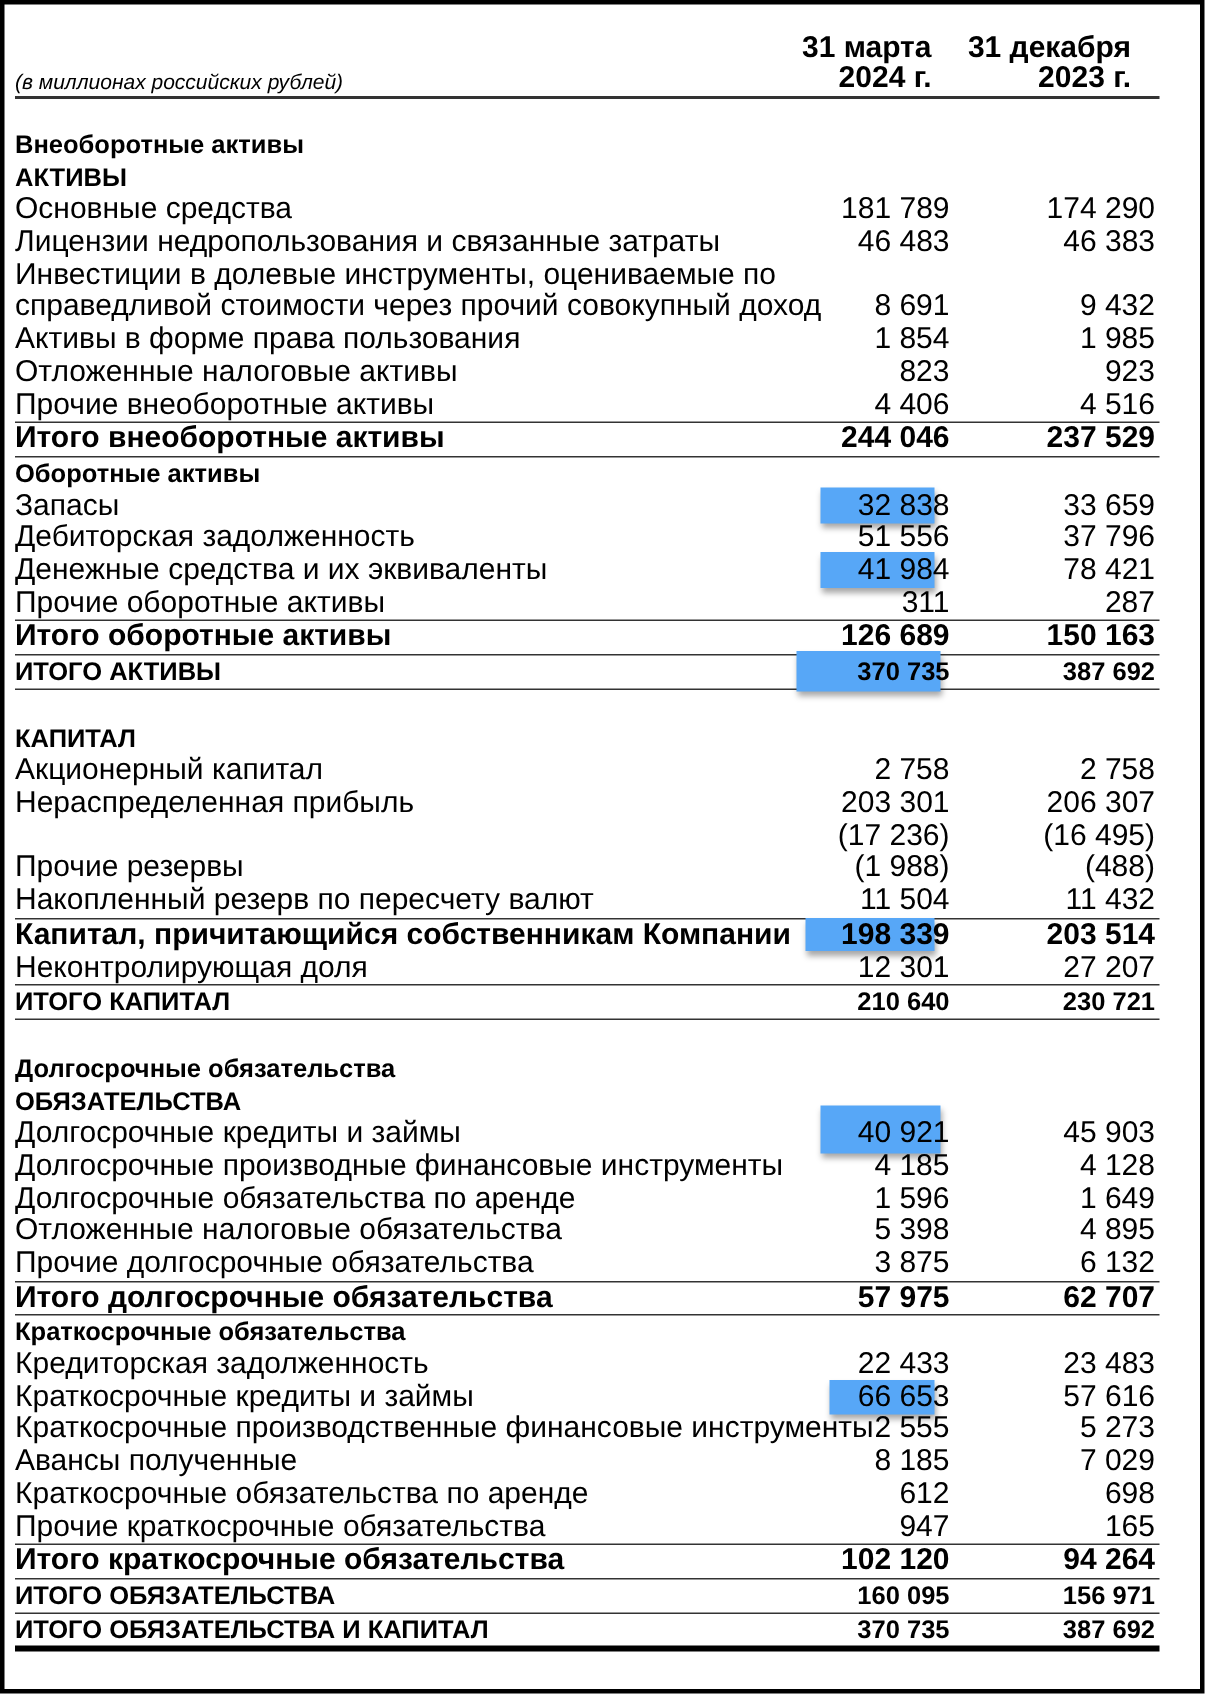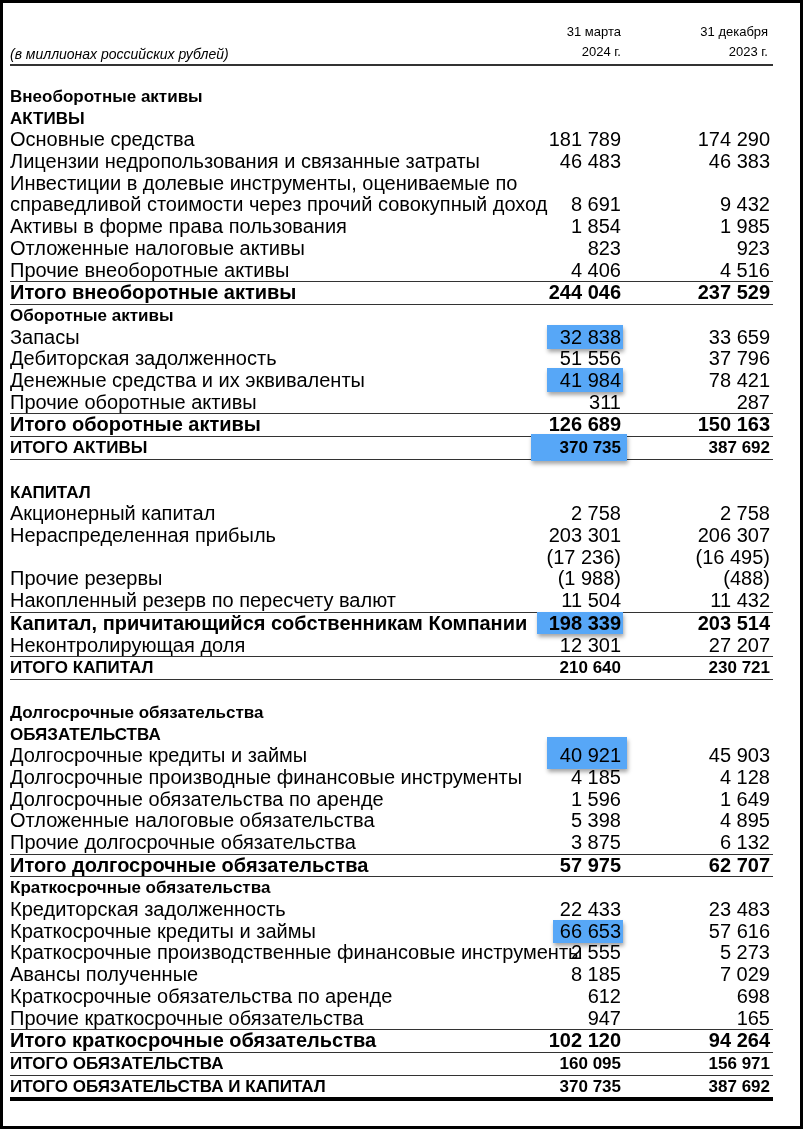--- a/index.html
+++ b/index.html
@@ -1,26 +1,26 @@
 <!DOCTYPE html>
 <html><head>
 <meta charset="utf-8">
 <style>
   html, body { margin:0; padding:0; background:#fff; }
   body { width:803px; height:1129px; position:relative; overflow:hidden; font-family:"Liberation Sans", sans-serif; color:#000; }
   .frame { position:absolute; left:0; top:0; width:797px; height:1123px; border:3px solid #000; background:#fff; }
   .hdr { position:absolute; left:10px; width:763px; top:14px; height:50px; border-bottom:2px solid #333; }
   .hdr .units { position:absolute; left:0; bottom:2px; font-size:14px; font-style:italic; }
-  .hdr .col { position:absolute; bottom:2px; font-size:13px; font-weight:normal; text-align:right; line-height:20px; }
+  .hdr .col { position:absolute; bottom:2px; font-size:20px; font-weight:bold; text-align:right; line-height:20px; }
   .hdr .c1 { right:152px; width:120px; }
-  .hdr .c2 { right:5px; width:140px; }
+  .hdr .c2 { right:19px; width:140px; }
   .rows { position:absolute; left:10px; top:86px; width:763px; }
   .row { position:relative; height:21.7px; line-height:21.7px; font-size:20px; white-space:nowrap; }
   .row .lbl { position:absolute; left:0; }
-  .row .v1 { position:absolute; right:152px; text-align:center;margin-left:42px; }
+  .row .v1 { position:absolute; right:140px; text-align:center;margin-left:42px; }
   .row .v2 { position:absolute; right:3px; text-align:center;margin-left:46px; }
   .row.bold { font-weight:bold; }
   .row.sec { font-weight:bold; font-size:17px; }
   .row.topline { border-top:1.5px solid #333; }
   .row.bottomthick { border-bottom:4px solid #000; }
   .row.spacer { height:22px; }
   .hl { position:absolute; background:#57a7f7; box-shadow:1px 3px 4px rgba(0,0,0,0.35); z-index:0; }
   .v1 span, .v1 { z-index:1; }
   .numwrap { position:relative; z-index:1; }
   .totals-line { border-bottom:1.5px solid #333; }

